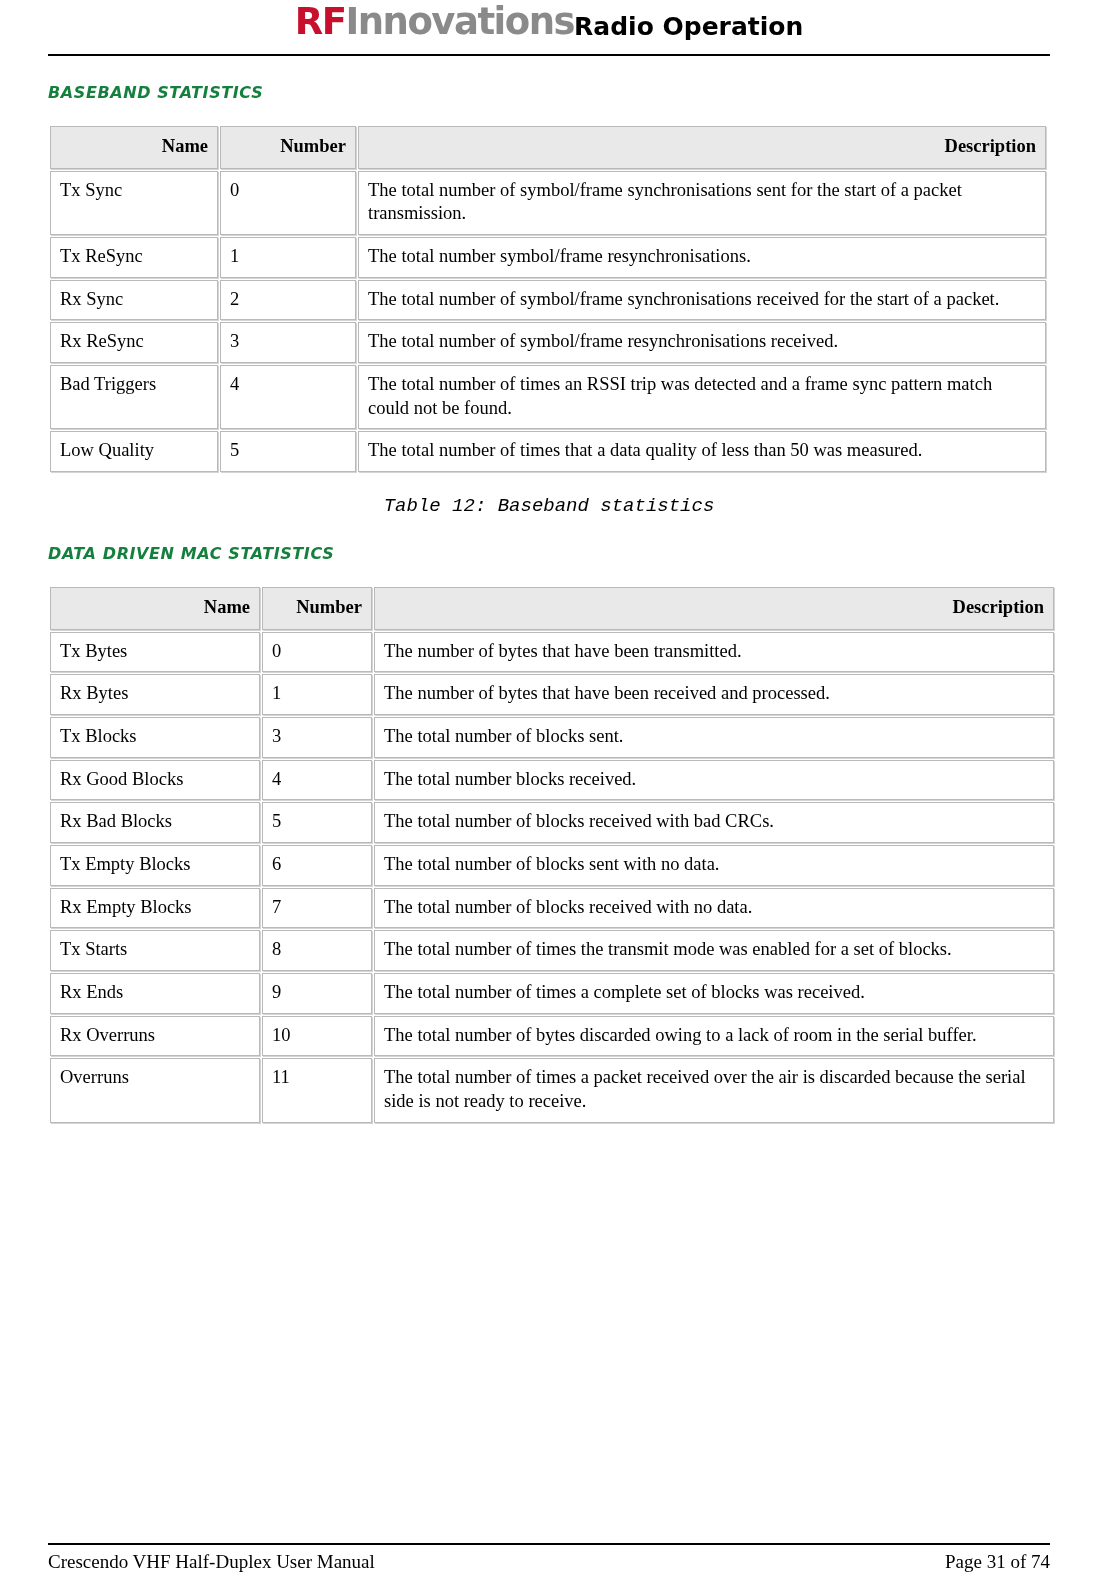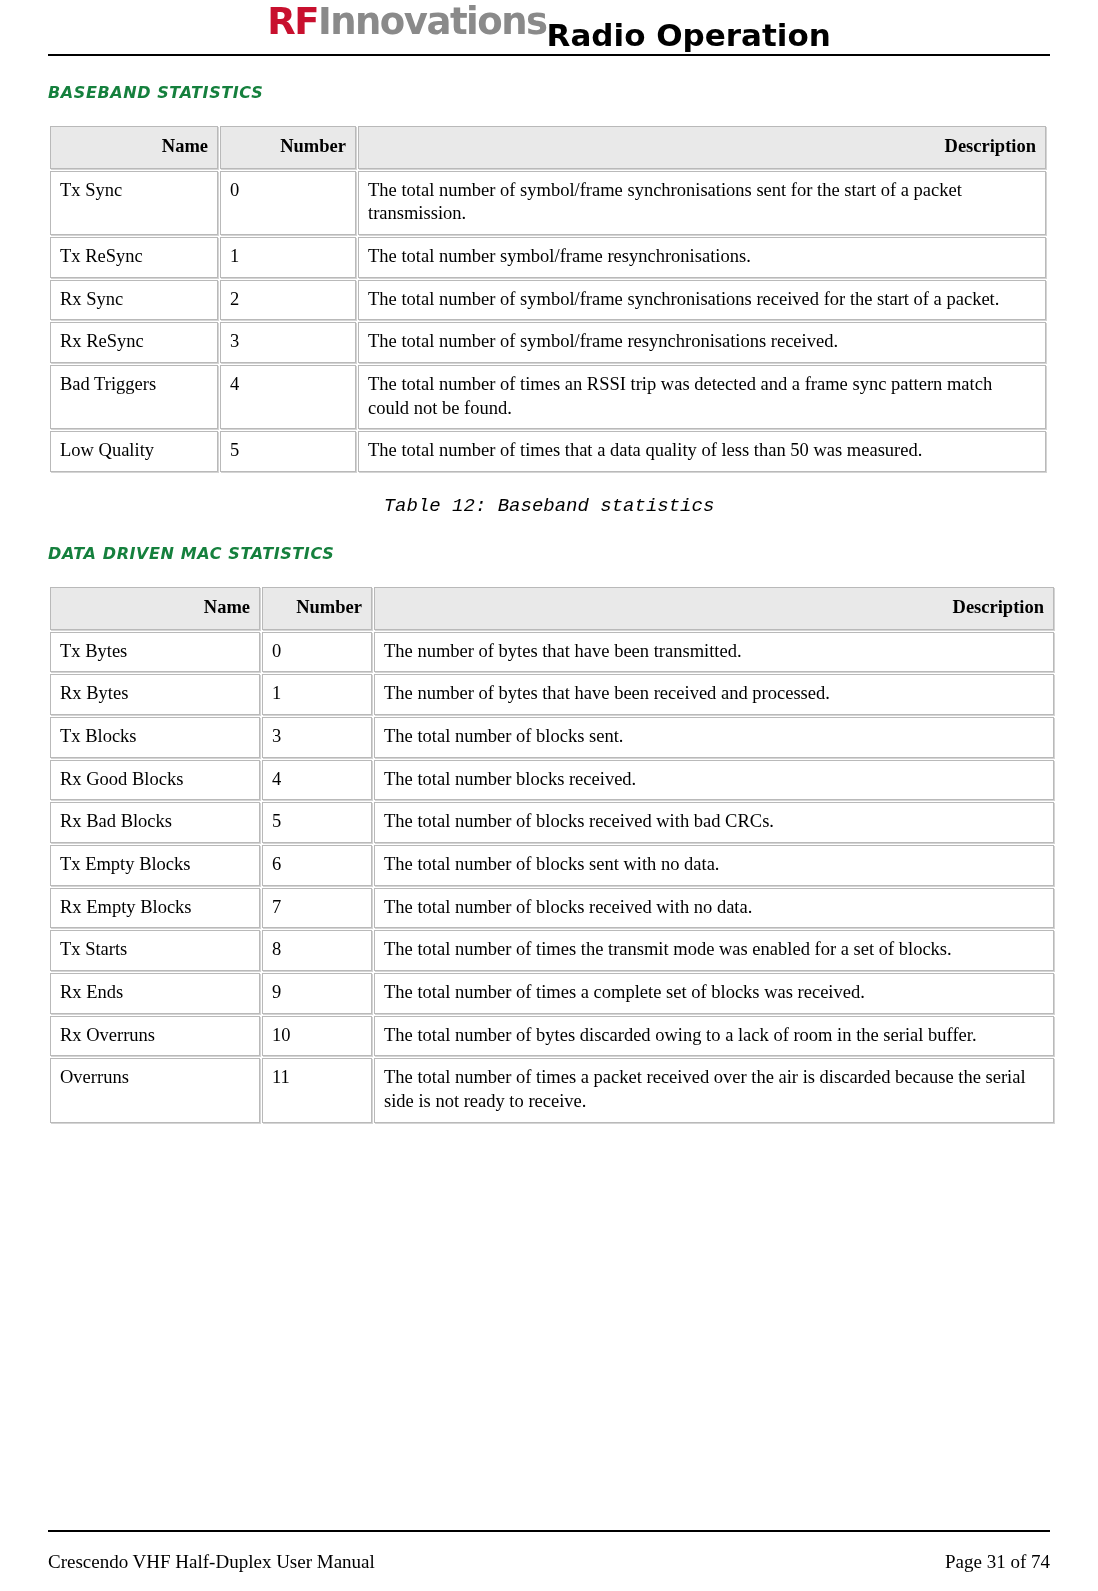--- a/index.html
+++ b/index.html
@@ -43,24 +43,24 @@
   }
   .logo .rf {
     color: #c8102e;
   }
   .logo .inn {
     color: #8a8a8a;
   }
   .header-title {
     font-family: "DejaVu Sans", sans-serif;
     font-weight: bold;
-    font-size: 31px;
+    font-size: 25px;
     color: #000;
     line-height: 40px;
-    margin-top: 15px;
+    margin-top: 7px;
   }
 
   
   h2.section {
     font-family: "DejaVu Sans", sans-serif;
     font-size: 16px;
     font-weight: bold;
     font-style: italic;
     color: #15803d;
     letter-spacing: 0.6px;
@@ -113,21 +113,21 @@
     font-family: Liberation Mono, monospace;
   }
 
   
   .footer {
     position: absolute;
     left: 48px;
     right: 48px;
     bottom: 18px;
     border-top: 2px solid #000;
-    padding-top: 19px;
+    padding-top: 6px;
     display: flex;
     justify-content: space-between;
     font-size: 19px;
   }
 </style>
 </head>
 <body>
 
 <div class="page">
 

